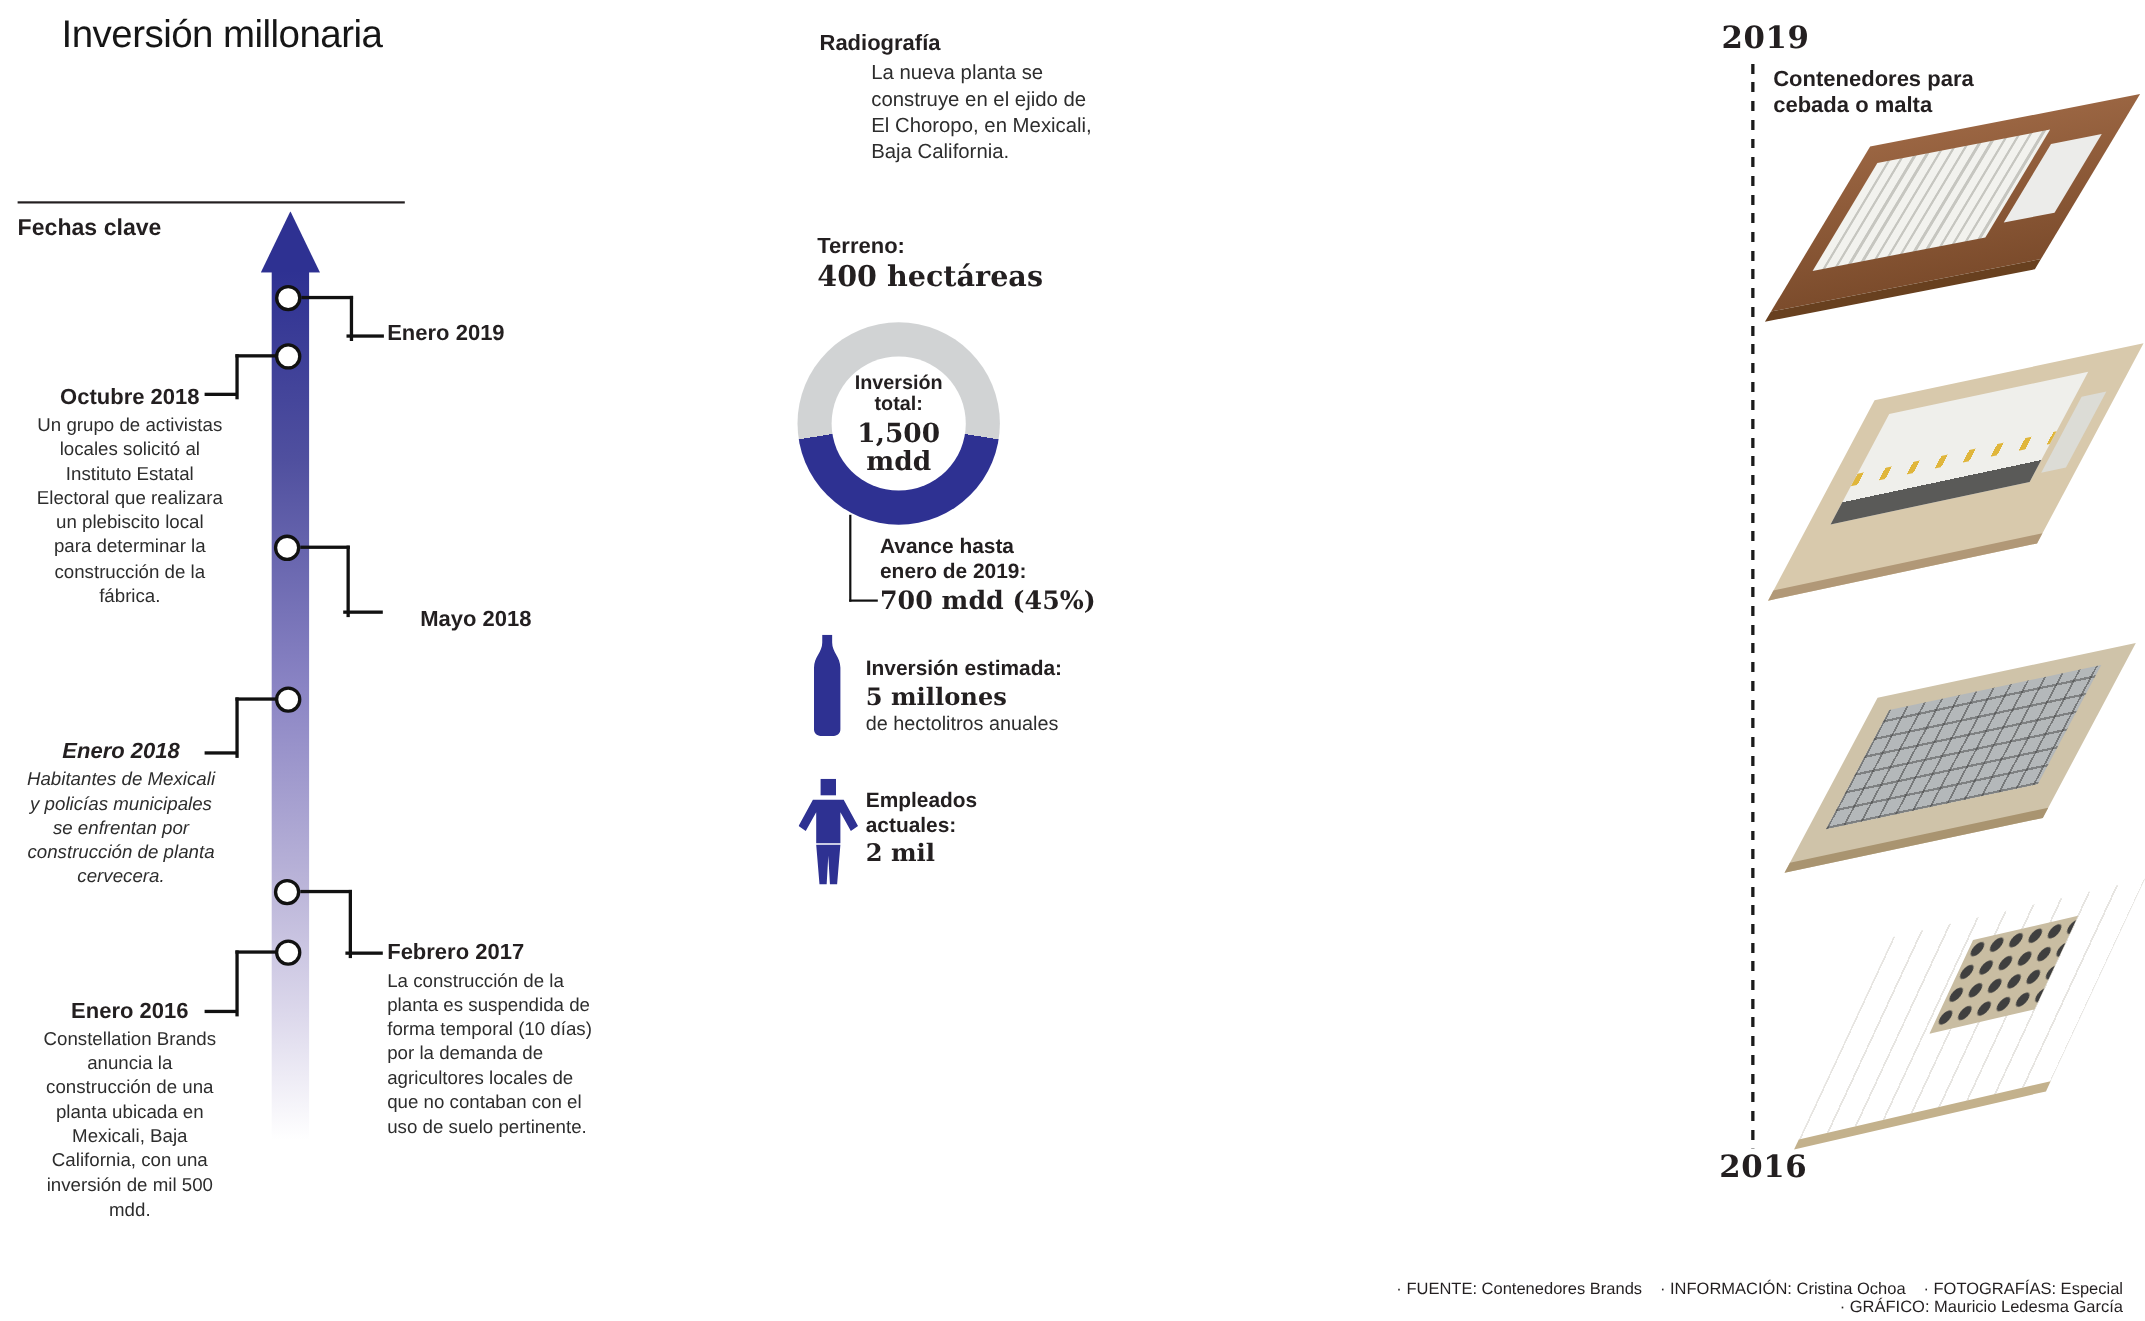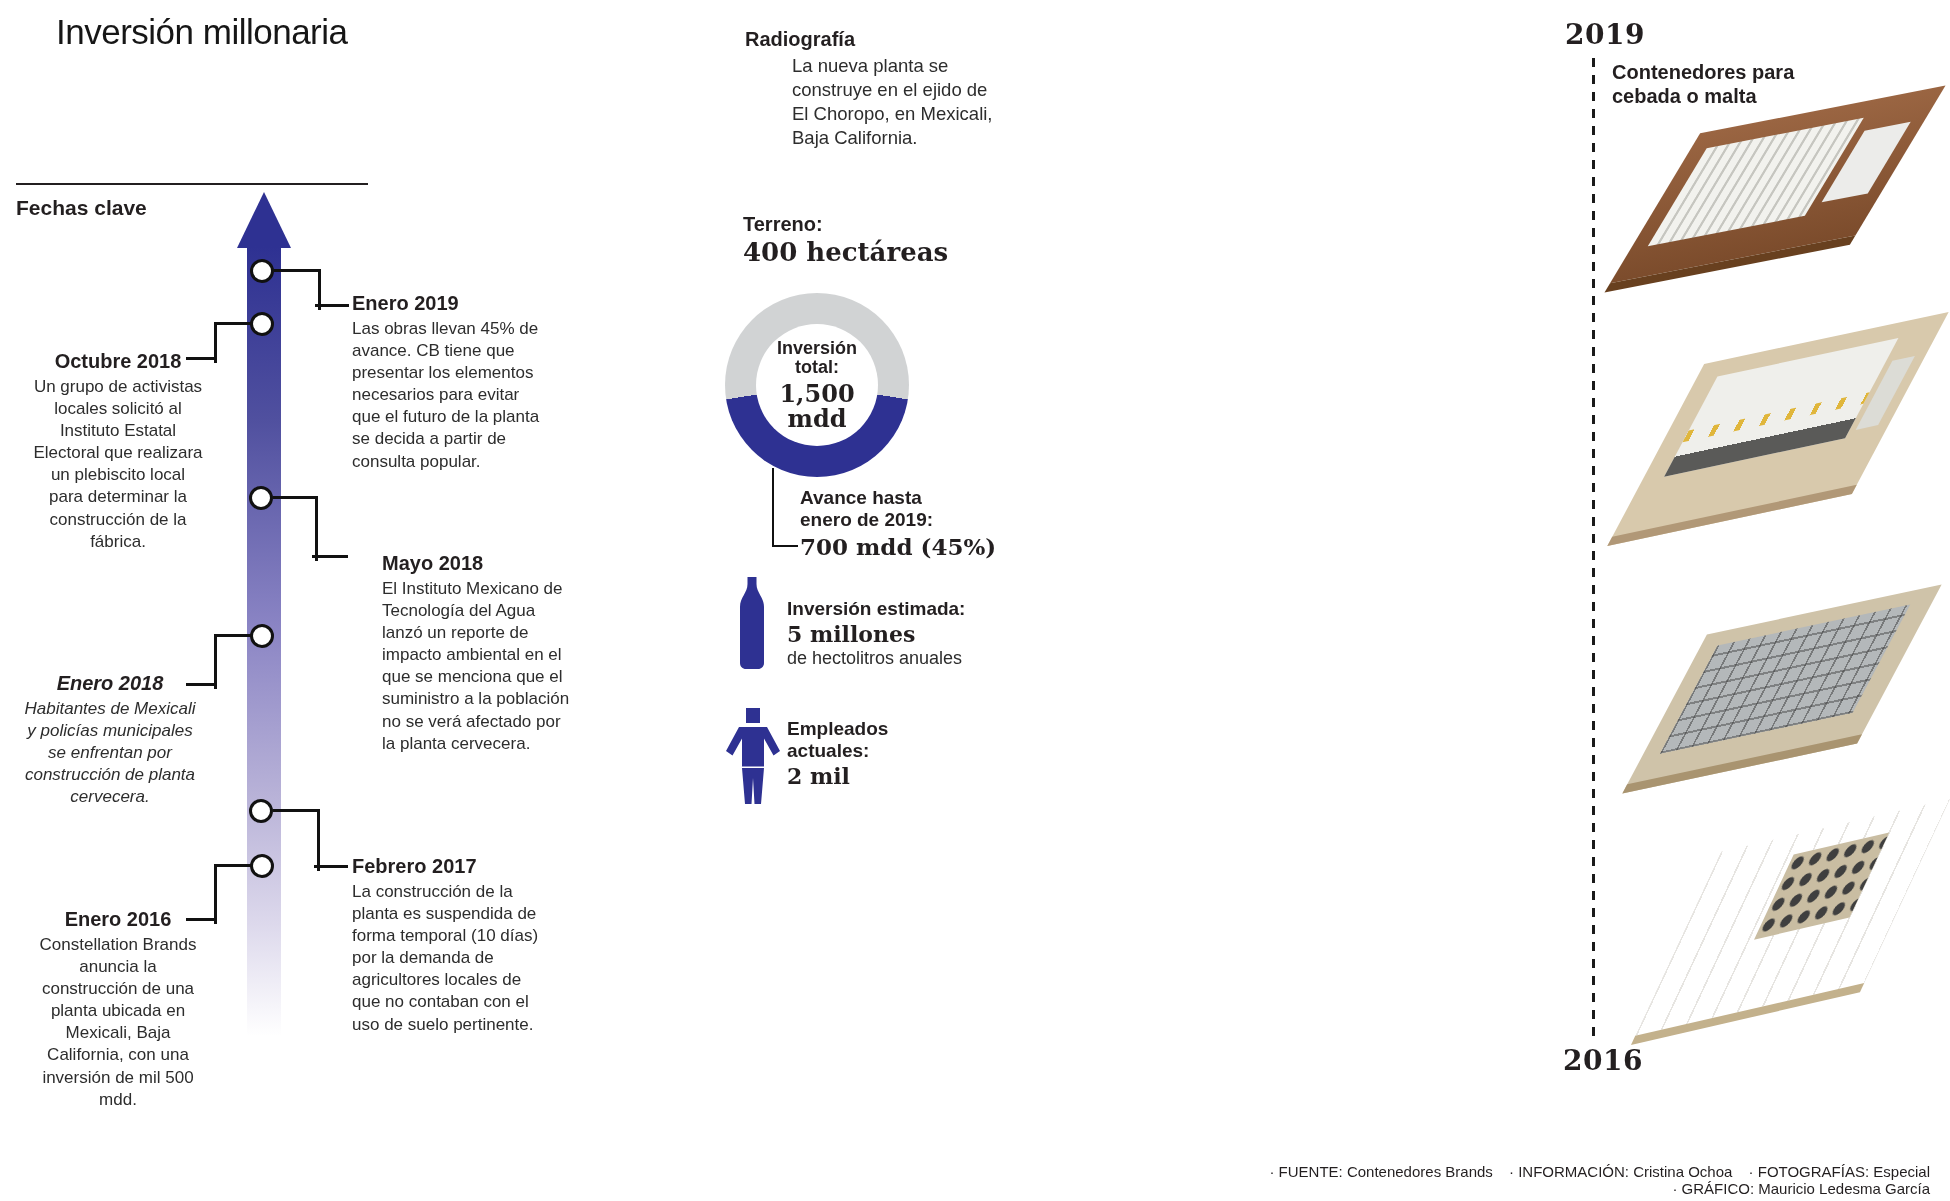--- a/index.html
+++ b/index.html
@@ -143,29 +143,27 @@
   <div class="abs stub" style="left:186px;top:683px;width:30px;"></div>
 
   <div class="abs elb" style="left:273px;top:809px;width:44px;height:59px;border-top:3px solid #111;border-right:3px solid #111;"></div>
   <div class="abs stub" style="left:314px;top:865px;width:34px;"></div>
 
   <div class="abs elb" style="left:214px;top:864px;width:38px;height:57px;border-top:3px solid #111;border-left:3px solid #111;"></div>
   <div class="abs stub" style="left:186px;top:918px;width:30px;"></div>
 
   <div class="abs ev-right" style="left:352px;top:292px;">
     <div class="ev-head">Enero 2019</div>
-    <div class="ev-body">Las obras llevan 45% de avance. CB tiene que presentar los elementos necesarios para evitar que el futuro de la planta se decida a partir de consulta popular.</div>
   </div>
   <div class="abs ev-left" style="left:12px;top:350px;">
     <div class="ev-head">Octubre 2018</div>
     <div class="ev-body">Un grupo de activistas locales solicitó al Instituto Estatal Electoral que realizara un plebiscito local para determinar la construcción de la fábrica.</div>
   </div>
   <div class="abs ev-right" style="left:352px;top:552px;margin-left:30px;">
     <div class="ev-head">Mayo 2018</div>
-    <div class="ev-body">El Instituto Mexicano de Tecnología del Agua lanzó un reporte de impacto ambiental en el que se menciona que el suministro a la población no se verá afectado por la planta cervecera.</div>
   </div>
   <div class="abs ev-left" style="left:4px;top:672px;font-style:italic;">
     <div class="ev-head">Enero 2018</div>
     <div class="ev-body">Habitantes de Mexicali y policías municipales se enfrentan por construcción de planta cervecera.</div>
   </div>
   <div class="abs ev-right" style="left:352px;top:855px;">
     <div class="ev-head">Febrero 2017</div>
     <div class="ev-body">La construcción de la planta es suspendida de forma temporal (10 días) por la demanda de agricultores locales de que no contaban con el uso de suelo pertinente.</div>
   </div>
   <div class="abs ev-left" style="left:12px;top:908px;">

